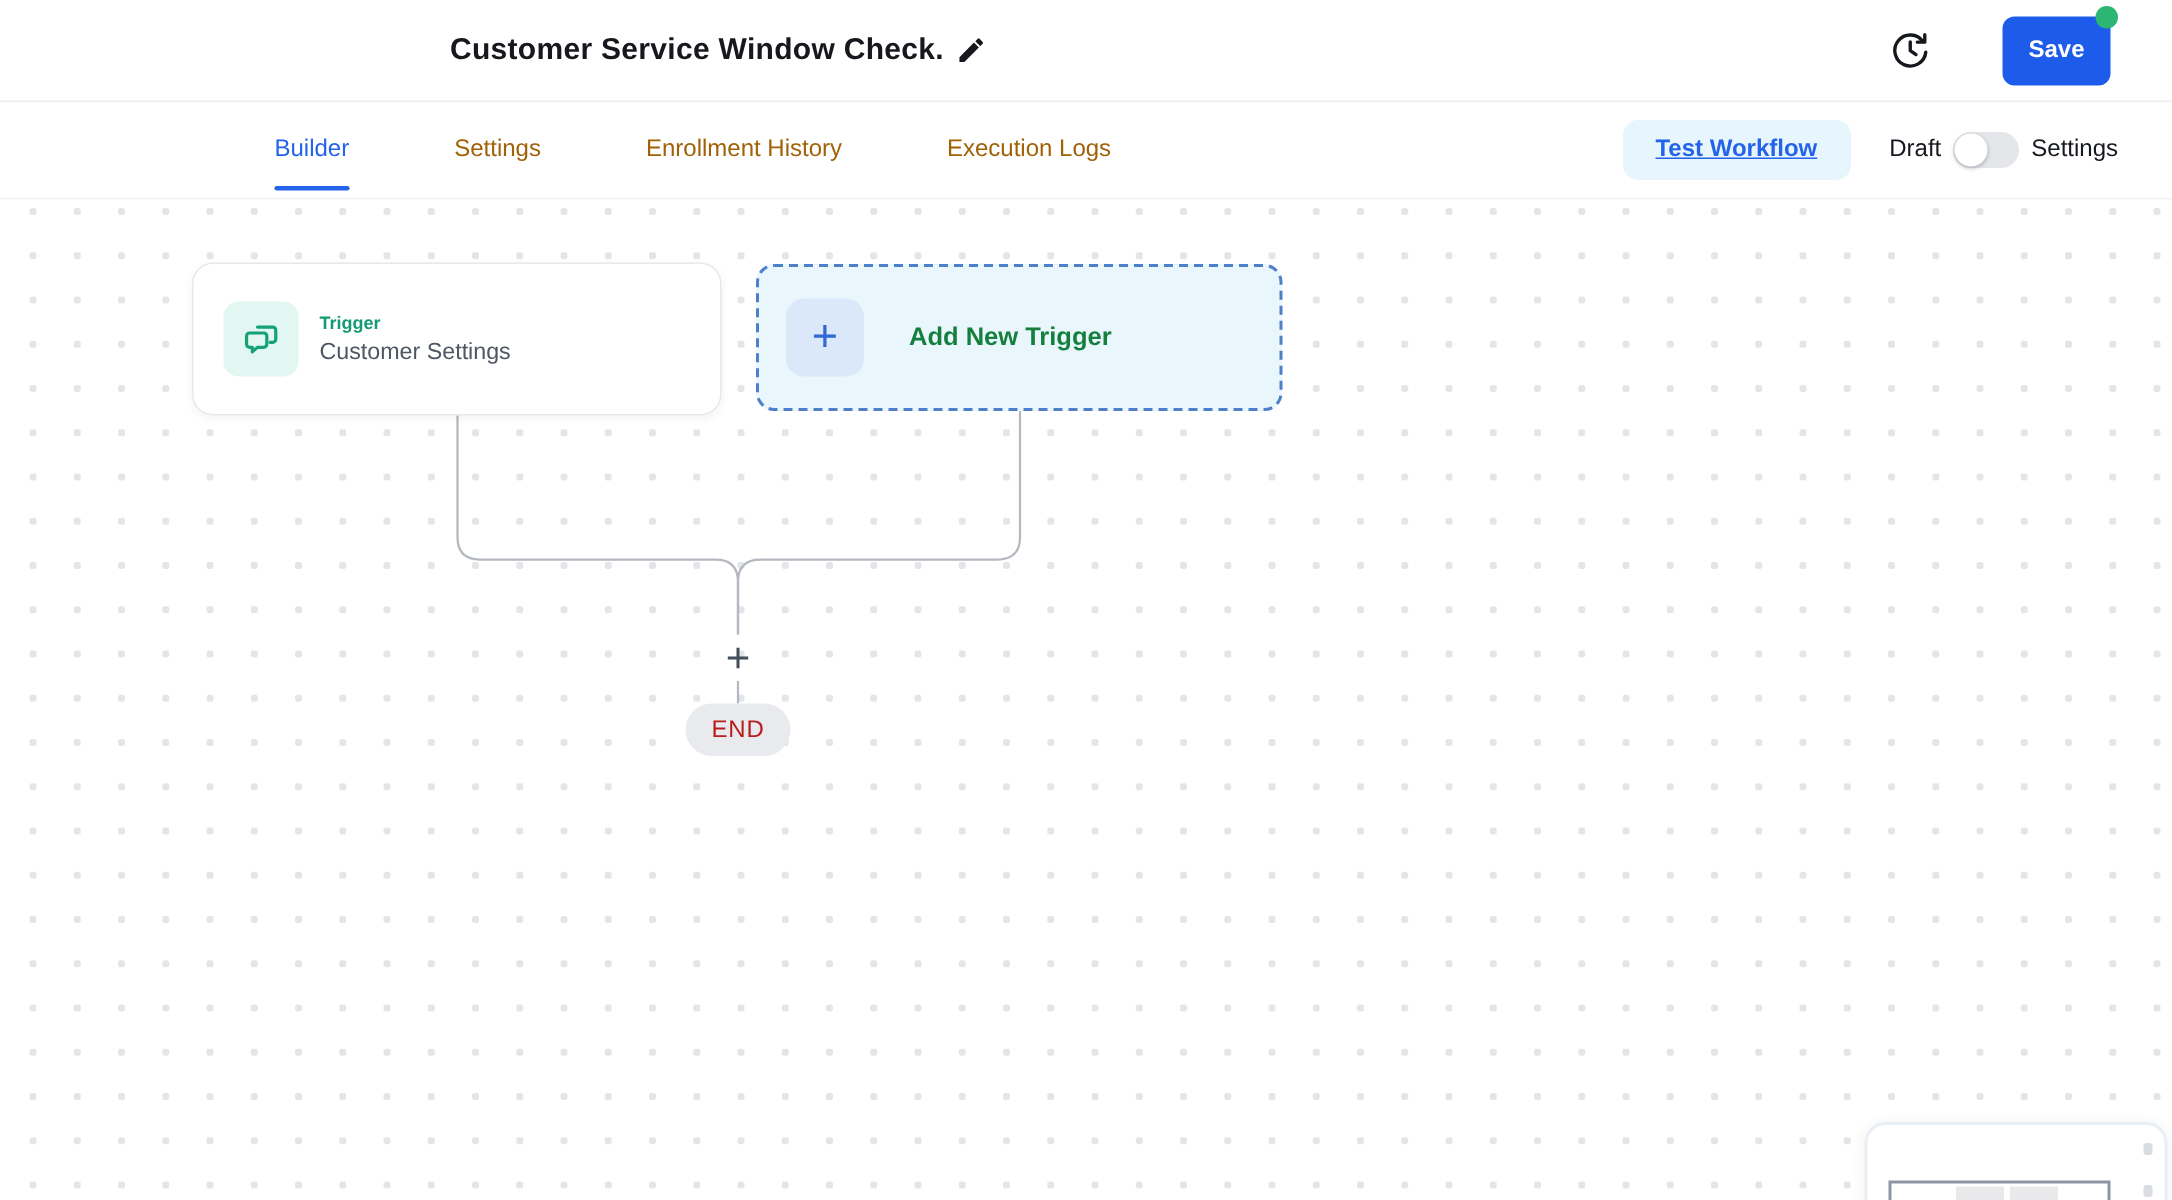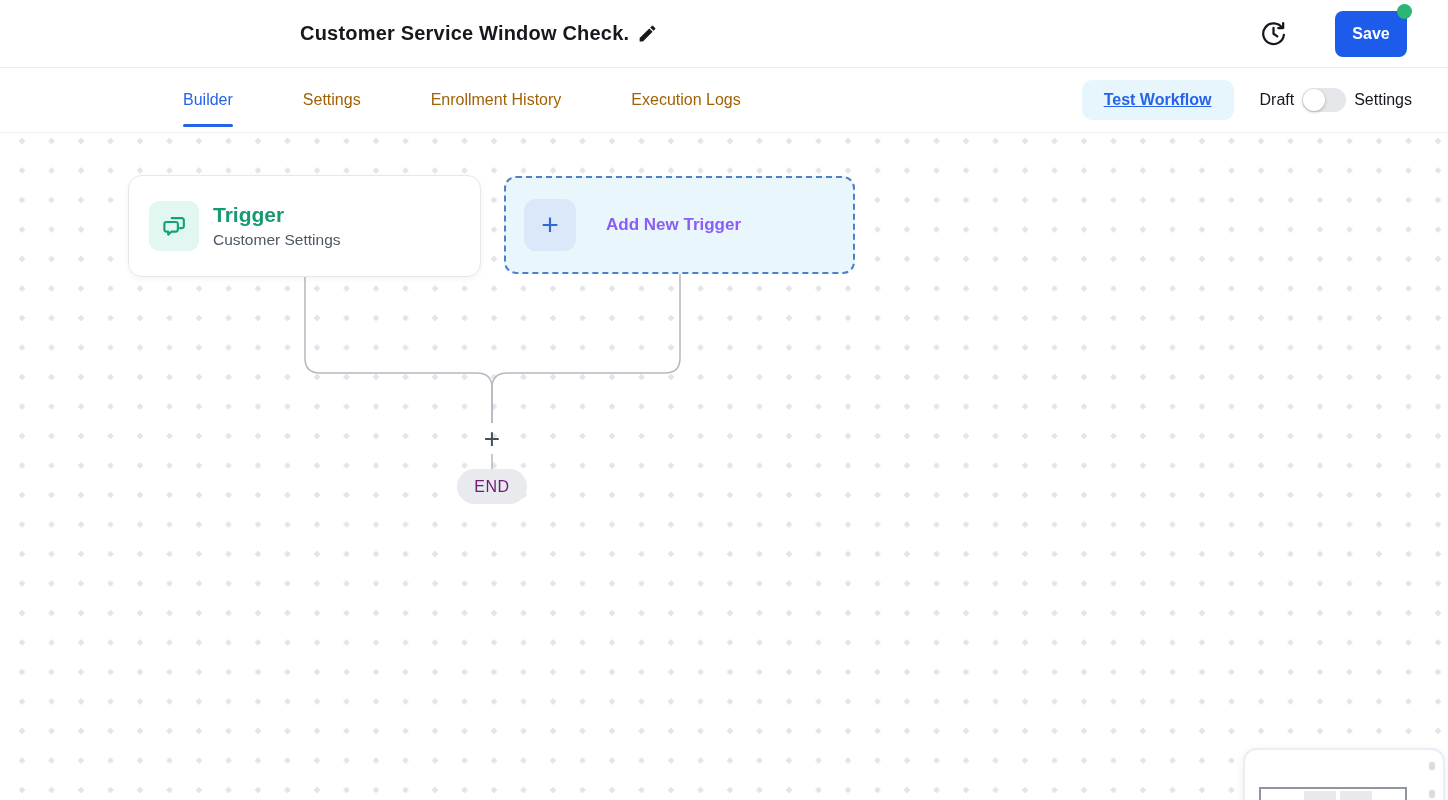--- a/index.html
+++ b/index.html
@@ -35,37 +35,37 @@
   .canvas { position:relative; height:667px; overflow:hidden; background-color:#fff;
             background-image:radial-gradient(circle, #e3e5e9 2.5px, transparent 2.6px);
             background-size:29.5px 29.5px; background-position:7.25px -6.75px; }
   .connector-svg { position:absolute; left:0; top:0; pointer-events:none; }
 
   .trigger-card { position:absolute; left:128px; top:42px; width:353px; height:102px; background:#fff;
                   border:1px solid #e7e8eb; border-radius:14px; box-shadow:0 2px 6px rgba(25,30,40,.05);
                   display:flex; align-items:center; padding:0 20px; gap:14px; cursor:pointer; }
   .trigger-tile { width:50px; height:50px; border-radius:10px; background:#e2f7f1; flex:none;
                   display:flex; align-items:center; justify-content:center; }
-  .trigger-title { font-size:21px; font-weight:700; color:#169a73; margin-bottom:4px; }
+  .trigger-title { font-size:12px; font-weight:700; color:#169a73; margin-bottom:4px; }
   .trigger-sub { font-size:15.5px; color:#4f5764; }
 
   .add-card { position:absolute; left:504px; top:43px; width:351px; height:98px; background:#e9f7fd;
               border:2px dashed #4e7fc9; border-radius:12px; display:flex; align-items:center;
               padding:0 18px; gap:30px; cursor:pointer; }
   .add-tile { width:52px; height:52px; border-radius:12px; background:#dbe8fa; flex:none;
               display:flex; align-items:center; justify-content:center;
               color:#3069d6; font-size:30px; font-weight:500; line-height:1; }
-  .add-label { font-size:17px; font-weight:700; color:#8b5cf6; }
+  .add-label { font-size:17px; font-weight:700; color:#15803d; }
 
   .plus-junction { position:absolute; left:477px; top:291px; width:30px; height:30px; background:transparent;
                    border:none; color:#454e5b; font-size:28px; font-weight:400; line-height:28px;
                    display:flex; align-items:center; justify-content:center; cursor:pointer; font-family:inherit; }
   .end-pill { position:absolute; left:457px; top:336px; width:70px; height:35px; background:#e8eaee;
               border-radius:18px; display:flex; align-items:center; justify-content:center;
-              font-size:16px; color:#701a75; letter-spacing:.5px; }
+              font-size:16px; color:#b91c1c; letter-spacing:.5px; }
 
   
   .minimap { position:absolute; left:1243px; top:615px; width:202px; height:80px; background:#fff;
              border:2px solid #e9eef5; border-radius:14px; box-shadow:0 2px 10px rgba(30,40,60,.07); cursor:pointer; }
   .mini-viewport { position:absolute; left:14px; top:37px; width:148px; height:40px; border:2px solid #8e96a6; background:#fff; }
   .mini-node { position:absolute; top:2px; height:16px; width:32px; background:#e9e9ec; }
   .mini-node.n1 { left:43px; } .mini-node.n2 { left:79px; }
   .mini-nub { position:absolute; width:6px; height:8px; border-radius:2px; background:#d9dce1; right:8px; }
   .mini-nub.a { top:12px; } .mini-nub.b { top:40px; }
 </style>

